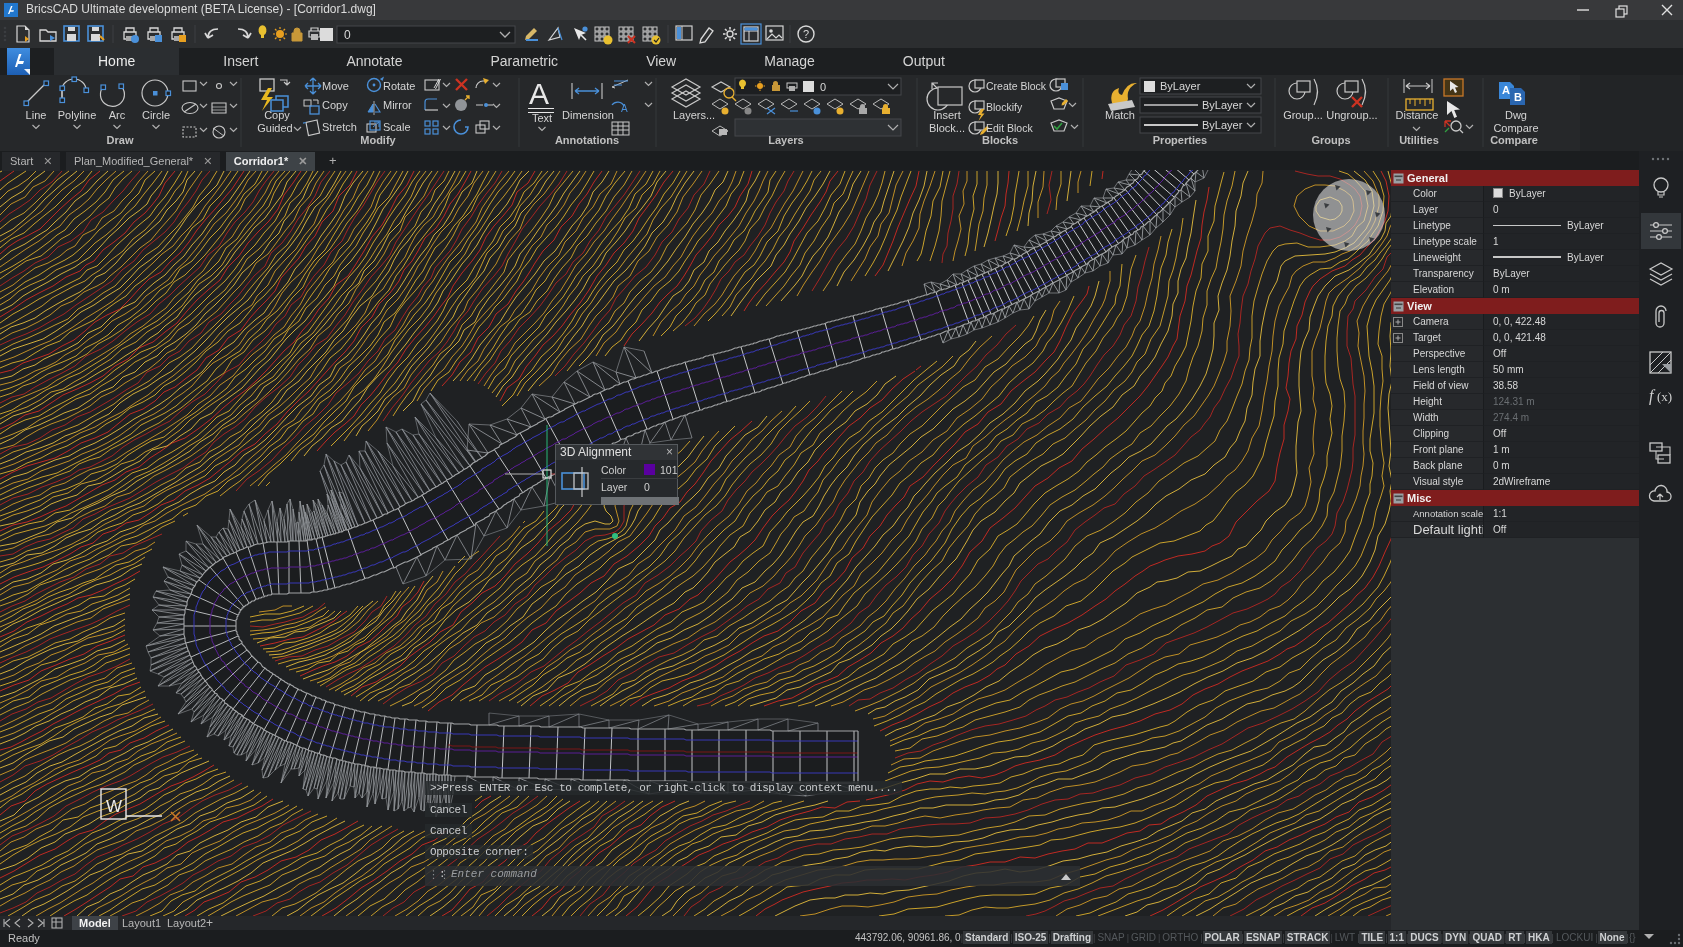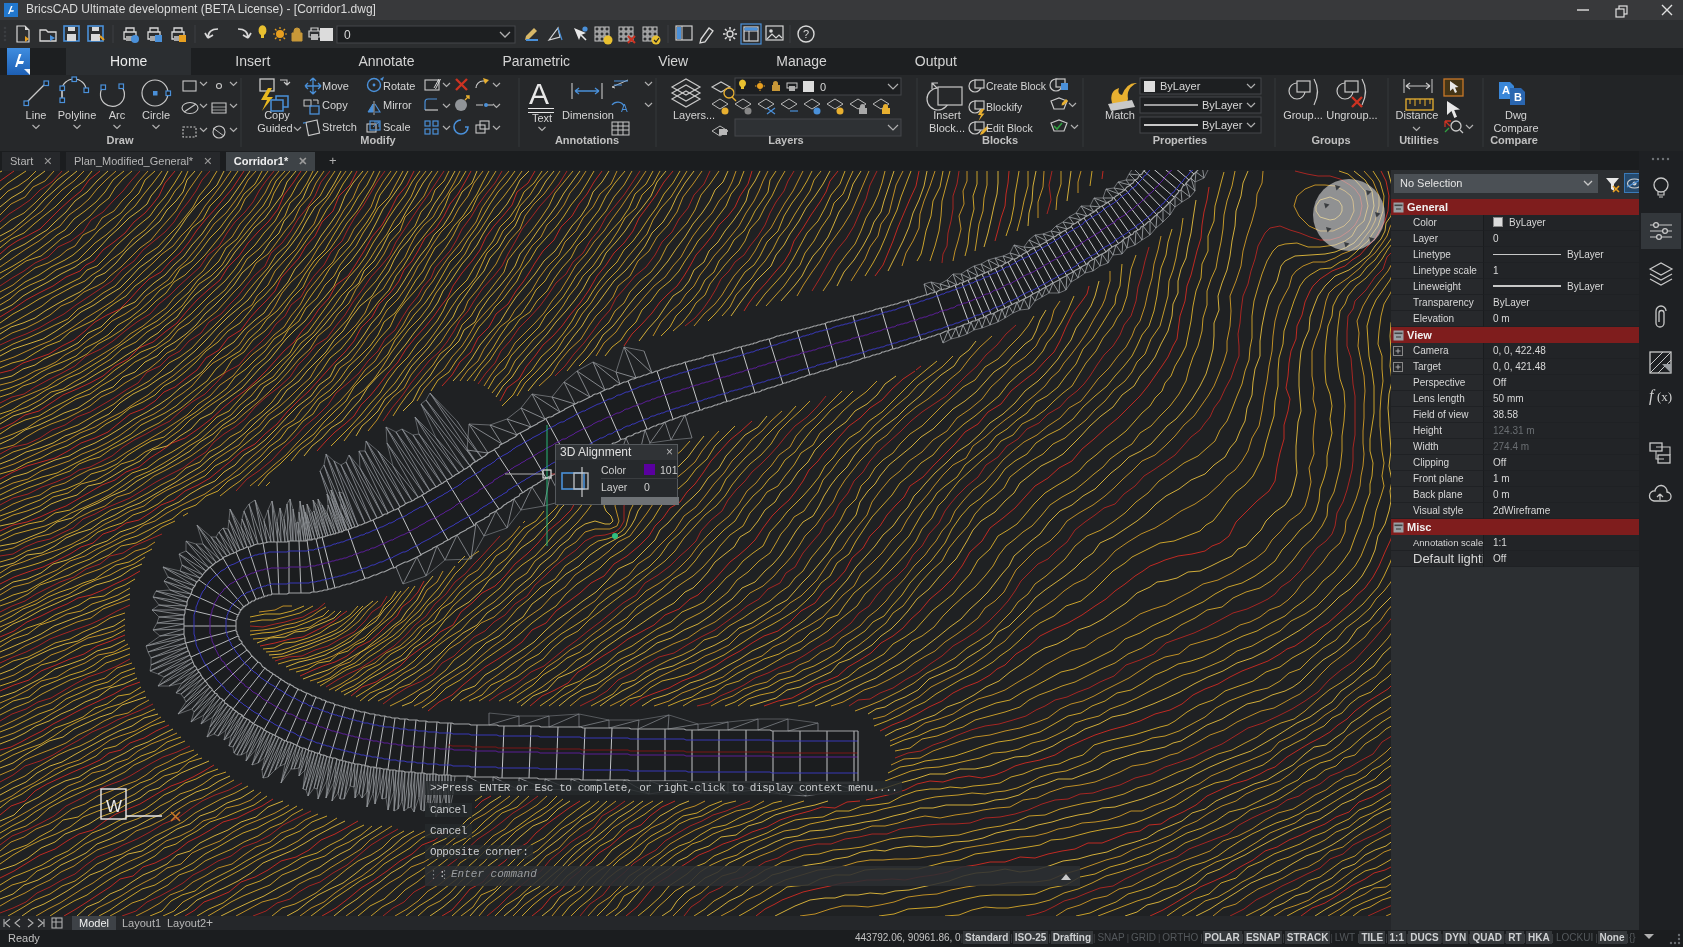--- a/index.html
+++ b/index.html
@@ -211,21 +211,21 @@
         <defs>
           <linearGradient id="bg1" x1="0" y1="0" x2="0" y2="1">
             <stop offset="0" stop-color="#3f8de0"></stop>
             <stop offset="1" stop-color="#1d5fb4"></stop>
           </linearGradient>
         </defs>
         <rect width="23" height="27" fill="url(#bg1)"></rect>
         <path d="M8 19 L12 6 L14.5 6 L12 13 L17 13 L16 16 L11 16 L10 19 Z" fill="#fff"></path>
         <path d="M17 21 l6 0 0 6 z" fill="#fff" opacity="0.9"></path>
       </svg>
-      <div style="position:absolute;left:66px;top:0"><span class="ribtab active">Home</span><span class="ribtab">Insert</span><span class="ribtab">Annotate</span><span class="ribtab">Parametric</span><span class="ribtab">View</span><span class="ribtab">Manage</span><span class="ribtab">Output</span></div>
+      <div style="position:absolute;left:54px;top:0"><span class="ribtab active">Home</span><span class="ribtab">Insert</span><span class="ribtab">Annotate</span><span class="ribtab">Parametric</span><span class="ribtab">View</span><span class="ribtab">Manage</span><span class="ribtab">Output</span></div>
     </div>
 <div id="ribbon"><svg width="1683" height="76" font-family="Liberation Sans, sans-serif">
         <g stroke="#c8c8c8" stroke-width="1.2" fill="none">
           <line x1="26" y1="28" x2="46" y2="8"></line>
           <path d="M62 25 v-10 a12 11 0 0 1 24 0"></path>
           <line x1="62" y1="25" x2="62" y2="13"></line>
           <path d="M103 12 a12 12 0 1 0 18 -1"></path>
           <circle cx="155" cy="18" r="13"></circle>
         </g>
         <rect x="24" y="26" width="4.5" height="4.5" fill="#1d1f21" stroke="#4a90d9" stroke-width="1.2"></rect>
@@ -1076,35 +1076,20 @@
 <text x="106" y="812" font-family="Liberation Sans, sans-serif" font-size="17" fill="#e8e8e8">W</text>
 <path d="M171 812 l9 9 M180 812 l-9 9" stroke="#c87828" stroke-width="1.6"></path>
 <line x1="547" y1="425" x2="547" y2="546" stroke="#28b878" stroke-width="1"></line>
 <line x1="505" y1="474" x2="543" y2="474" stroke="#b0b0b0" stroke-width="1"></line>
 <line x1="551" y1="474" x2="556" y2="474" stroke="#b04040" stroke-width="1"></line>
 <rect x="543" y="470" width="8" height="8" fill="none" stroke="#e0e0e0" stroke-width="1.2"></rect>
 <circle cx="615" cy="536" r="3" fill="#30c080"></circle>
 </svg>
 </div>
 <div id="proppanel">
-      <div style="position:relative;height:29px;padding-top:4px">
-<div style="margin-left:3px;width:204px;height:19px;background:#4b5055;color:#e4e4e4;line-height:19px;padding-left:6px;position:relative">No Selection
-<svg style="position:absolute;right:5px;top:6px" width="10" height="7">
-            <path d="M1 1 l4 4 4 -4" stroke="#c8c8c8" fill="none" stroke-width="1.3"></path>
-          </svg></div>
-<svg style="position:absolute;left:212px;top:4px" width="20" height="20">
-          <path d="M3 4 h13 l-5 6 v7 l-3 -2 v-5 z" fill="#e8e8e8"></path>
-          <path d="M10 12 l6 6 m0 -6 l-6 6" stroke="#e8a020" stroke-width="1.6"></path>
-        </svg>
-<div style="position:absolute;left:233px;top:3px;width:20px;height:20px;background:#254a6e;border:1px solid #3a7ab8"><svg width="19" height="19">
-            <ellipse cx="9.5" cy="9.5" rx="7" ry="4.5" fill="none" stroke="#d0d0d0" stroke-width="1.2"></ellipse>
-            <circle cx="9.5" cy="9.5" r="2" fill="#d0d0d0"></circle>
-            <path d="M2 13 l15 -8" stroke="#4a90d9" stroke-width="1.4"></path>
-          </svg></div>
-</div>
       <div class="phead"><svg style="position:absolute;left:2px;top:3px" width="11" height="11">
           <rect x="0.5" y="0.5" width="10" height="10" fill="#9aa0a4"></rect>
           <rect x="1.5" y="2.5" width="8" height="1.6" fill="#444"></rect>
           <line x1="3" y1="7" x2="8" y2="7" stroke="#555" stroke-width="1.4"></line>
         </svg>General</div>
       <div class="prow">
         <div class="plabel">Color</div>
         <div class="pval"><span style="display:inline-block;width:10px;height:10px;background:#dcdcdc;vertical-align:-1px;margin-right:6px;border:1px solid #888"></span>ByLayer</div>
       </div>
       <div class="prow">
@@ -1247,21 +1232,21 @@
 <div id="layouttabs"><svg width="300" height="14">
 <g fill="none" stroke="#b0b0b0" stroke-width="1.1">
 <path d="M4 3 v8 M10 3 l-5 4 5 4"></path>
           <path d="M20 3 l-5 4 5 4"></path>
           <path d="M28 3 l5 4 -5 4"></path>
           <path d="M38 3 l5 4 -5 4 M44 3 v8"></path>
 <rect x="52" y="2" width="10" height="10"></rect>
           <path d="M52 6 h10 M56 2 v10"></path>
 </g>
       </svg>
-<span style="position:absolute;left:72px;top:0;background:#3e4247;color:#f2f2f2;font-weight:normal;font-size:11px;line-height:14px;padding:0 7px">Model</span>
+<span style="position:absolute;left:72px;top:0;background:#3e4247;color:#f2f2f2;font-weight:bold;font-size:11px;line-height:14px;padding:0 7px">Model</span>
 <span style="position:absolute;left:116px;top:0;color:#b8b8b8;font-size:11px;line-height:14px;padding:0 6px">Layout1</span>
 <span style="position:absolute;left:161px;top:0;color:#b8b8b8;font-size:11px;line-height:14px;padding:0 6px">Layout2</span>
 <span style="position:absolute;left:206px;top:0;color:#b8b8b8;font-size:12px;line-height:14px">+</span>
 </div>
 <div id="statusbar">
       <span style="position:absolute;left:8px;top:2px;color:#c0c0c0">Ready</span>
       <div style="position:absolute;left:855px;top:1px;white-space:nowrap;font-size:10px"><span style="color:#c4c4c4">443792.06, 90961.86, 0</span><span class="sbsep">|</span><span class="sbitem sbon">Standard</span><span class="sbsep">|</span><span class="sbitem sbon">ISO-25</span><span class="sbsep">|</span><span class="sbitem sbon">Drafting</span><span class="sbsep">|</span><span class="sbitem sboff">SNAP</span><span class="sbsep">|</span><span class="sbitem sboff">GRID</span><span class="sbsep">|</span><span class="sbitem sboff">ORTHO</span><span class="sbsep">|</span><span class="sbitem sbon">POLAR</span><span class="sbsep">|</span><span class="sbitem sbon">ESNAP</span><span class="sbsep">|</span><span class="sbitem sbon">STRACK</span><span class="sbsep">|</span><span class="sbitem sboff">LWT</span><span class="sbsep">|</span><span class="sbitem sbon">TILE</span><span class="sbsep">|</span><span class="sbitem sbon">1:1</span><span class="sbsep">|</span><span class="sbitem sbon">DUCS</span><span class="sbsep">|</span><span class="sbitem sbon">DYN</span><span class="sbsep">|</span><span class="sbitem sbon">QUAD</span><span class="sbsep">|</span><span class="sbitem sbon">RT</span><span class="sbsep">|</span><span class="sbitem sbon">HKA</span><span class="sbsep">|</span><span class="sbitem sboff">LOCKUI</span><span class="sbsep">|</span><span class="sbitem sbon">None</span><span class="sbsep">|</span><span class="sboff">{}</span><svg width="14" height="10" style="margin-left:6px">
           <path d="M2 3 l5 5 5 -5 z" fill="#b0b0b0"></path>
         </svg></div>
       <svg style="position:absolute;right:1px;bottom:1px" width="14" height="14">

